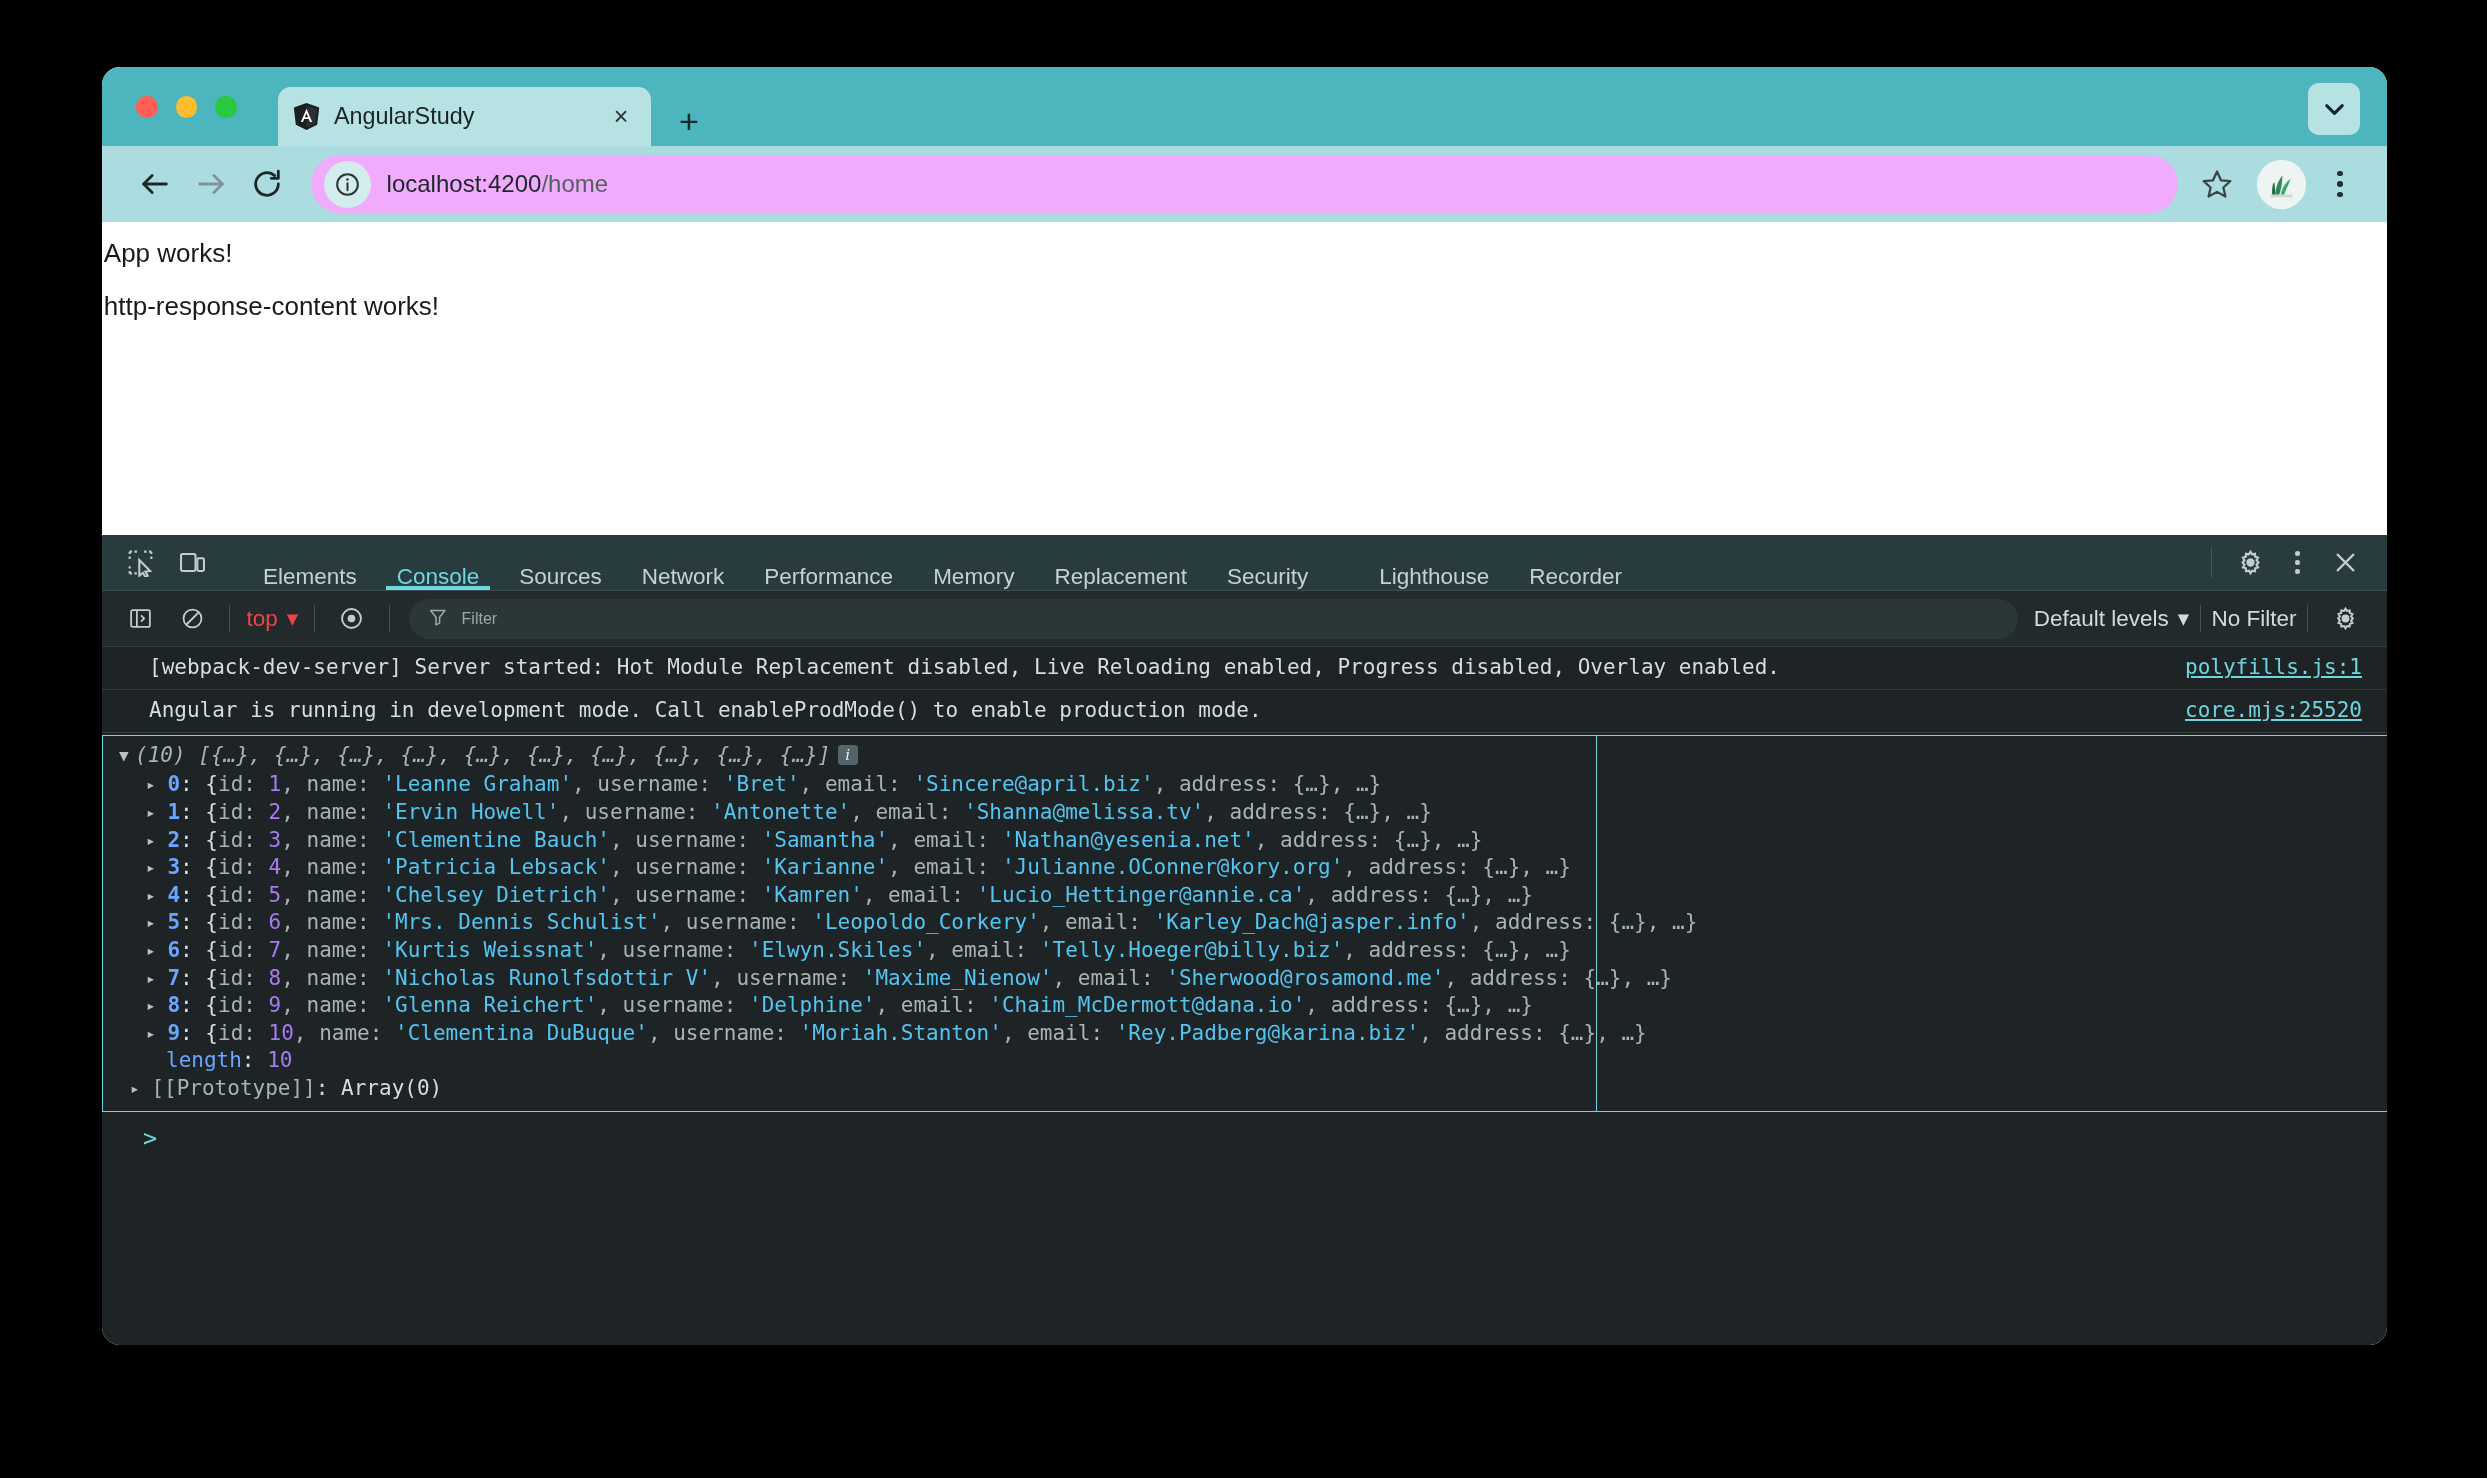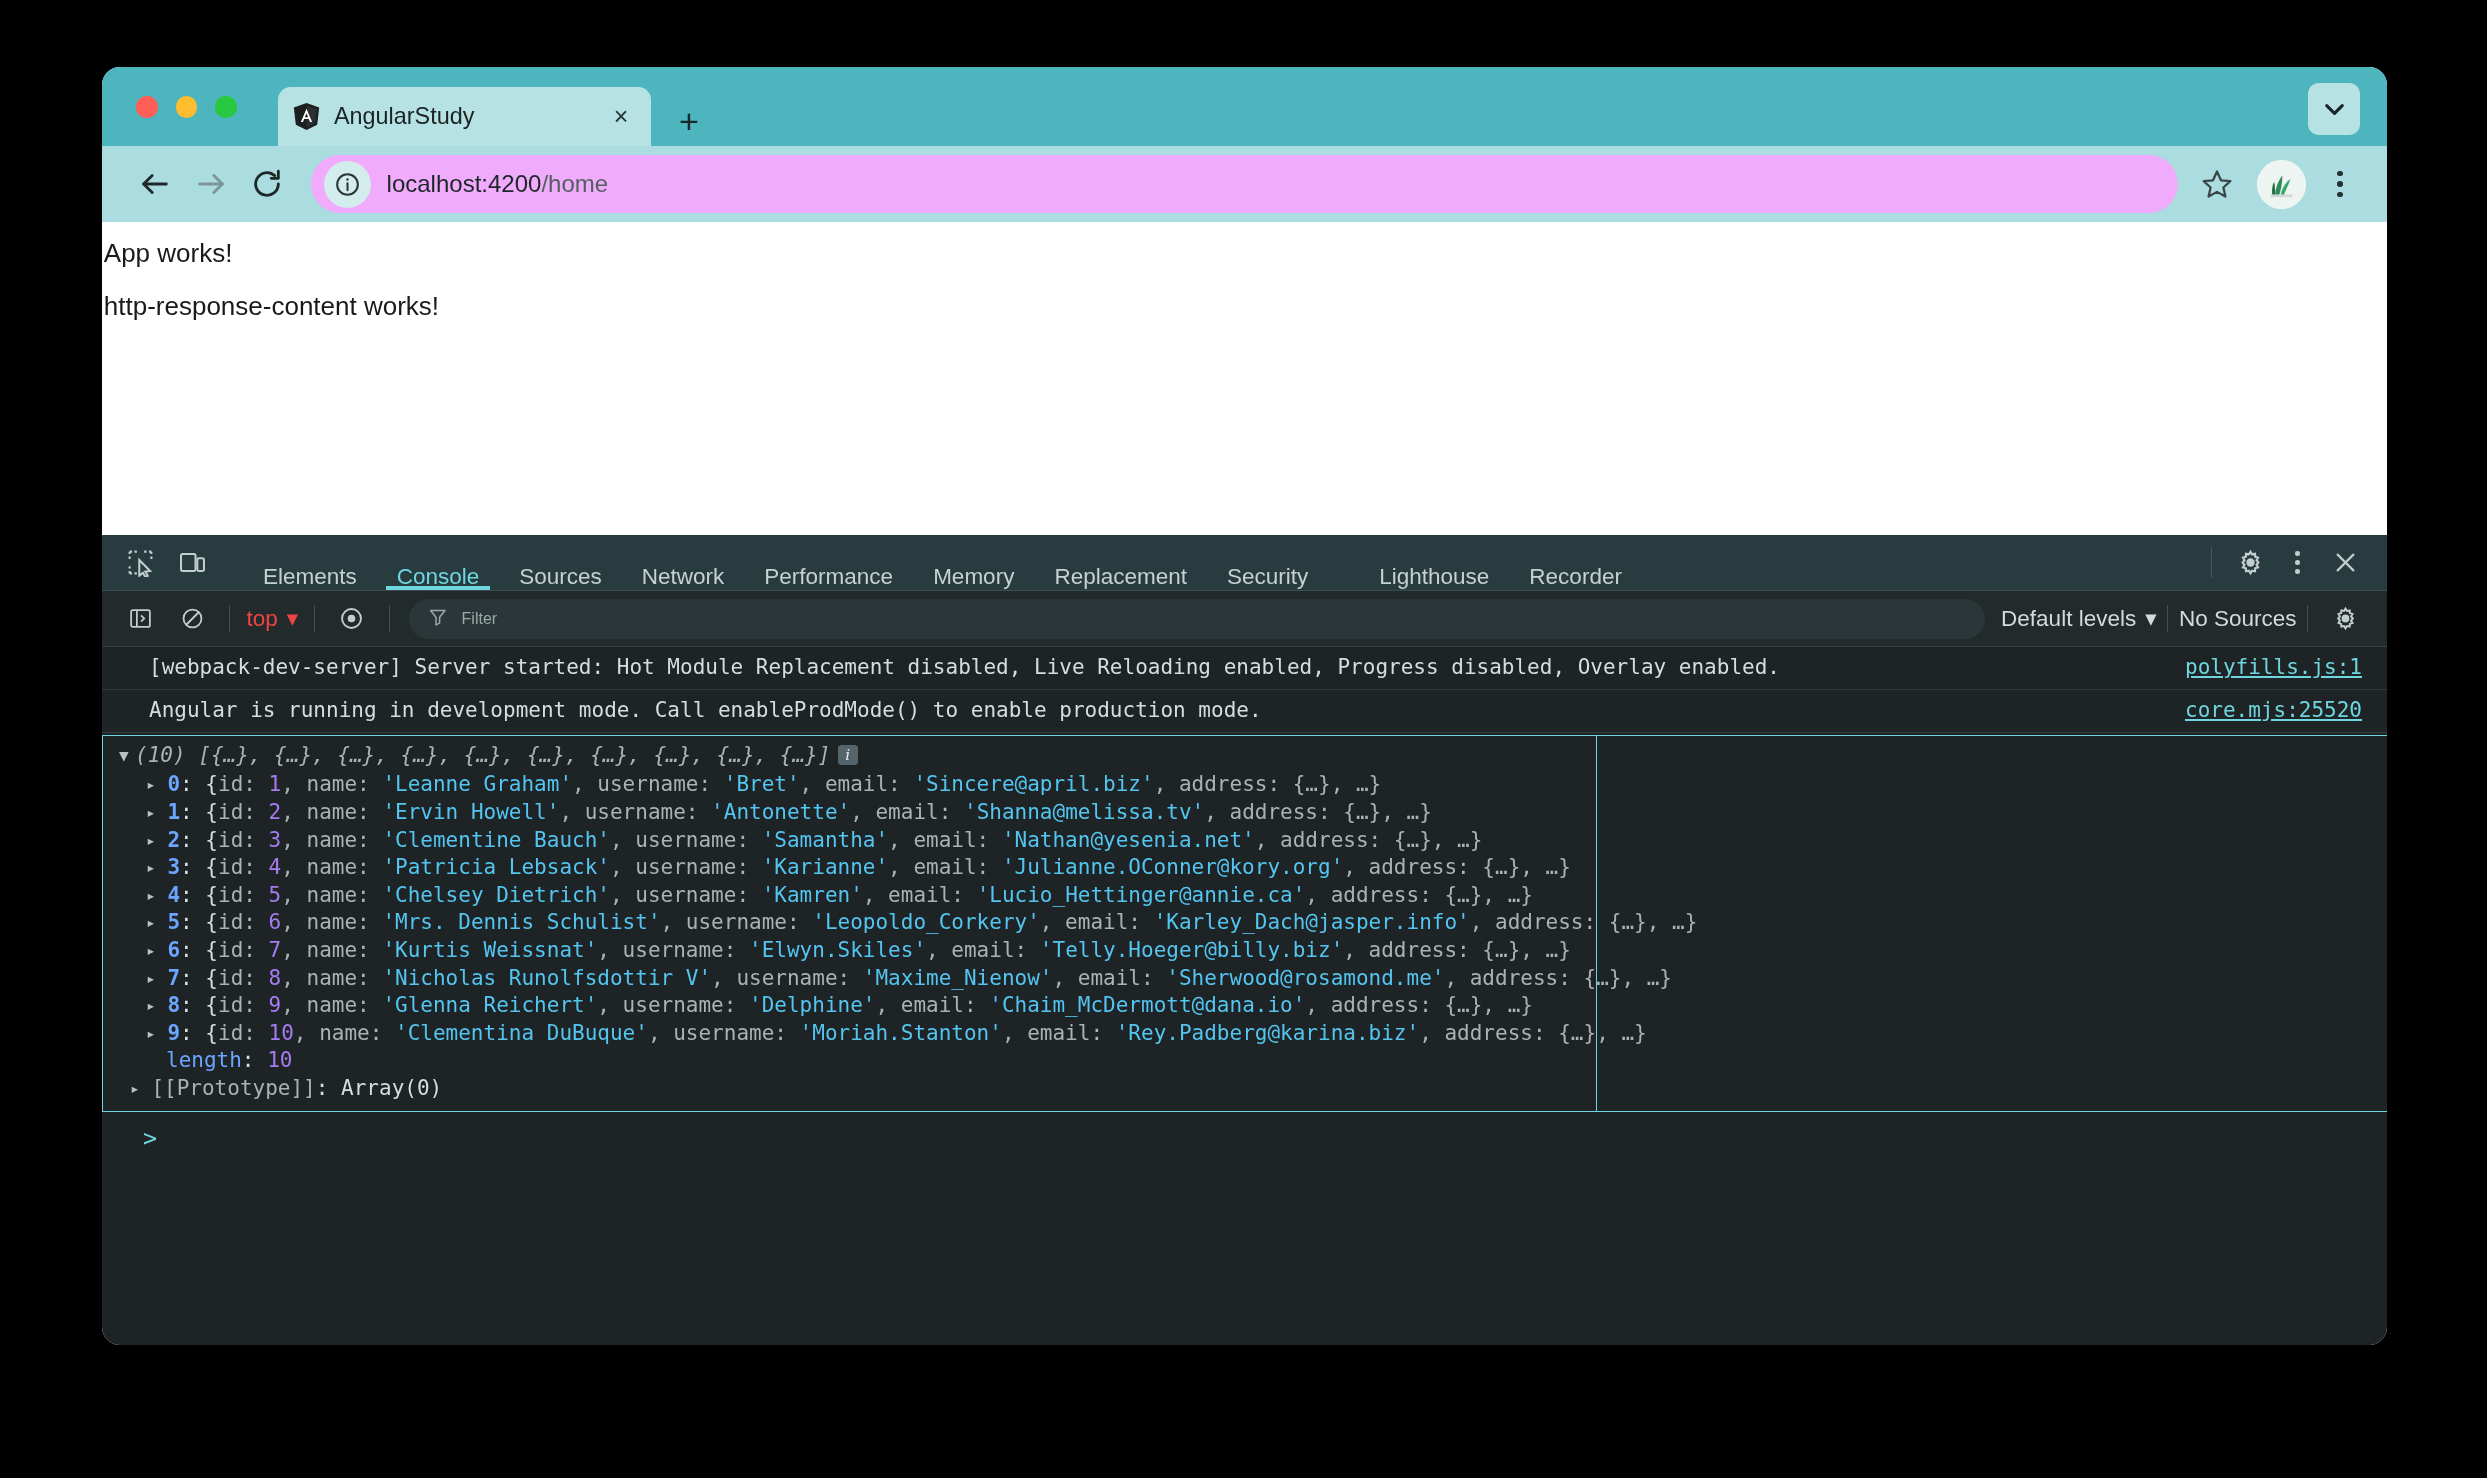--- a/index.html
+++ b/index.html
@@ -530,21 +530,21 @@
             <polygon points="4,5 20,5 14,12.5 14,19 10,21 10,12.5"></polygon>
           </svg>
         </span>
         <span class="ftext">Filter</span>
       </div>
       <div id="levels-select">
         <span>Default levels</span>
         <span>▾</span>
       </div>
       <div class="dt-vsep"></div>
-      <div id="issues-label">No Sources</div>
+      <div id="issues-label">No Filter</div>
       <div class="dt-vsep"></div>
       <div class="dt-icon-btn">
         <svg width="27" height="27" viewBox="0 0 24 24" fill="none" stroke="#c3cdcd" stroke-width="1.8">
           <circle cx="12" cy="12" r="2.6" fill="#c3cdcd"></circle>
           <path d="M12 3.2 L13.3 5.3 L15.7 4.8 L15.9 7.2 L18.2 8 L17 10.1 L18.5 12 L17 13.9 L18.2 16 L15.9 16.8 L15.7 19.2 L13.3 18.7 L12 20.8 L10.7 18.7 L8.3 19.2 L8.1 16.8 L5.8 16 L7 13.9 L5.5 12 L7 10.1 L5.8 8 L8.1 7.2 L8.3 4.8 L10.7 5.3 Z"></path>
         </svg>
       </div>
     </div>
 
     <div id="console-body">

